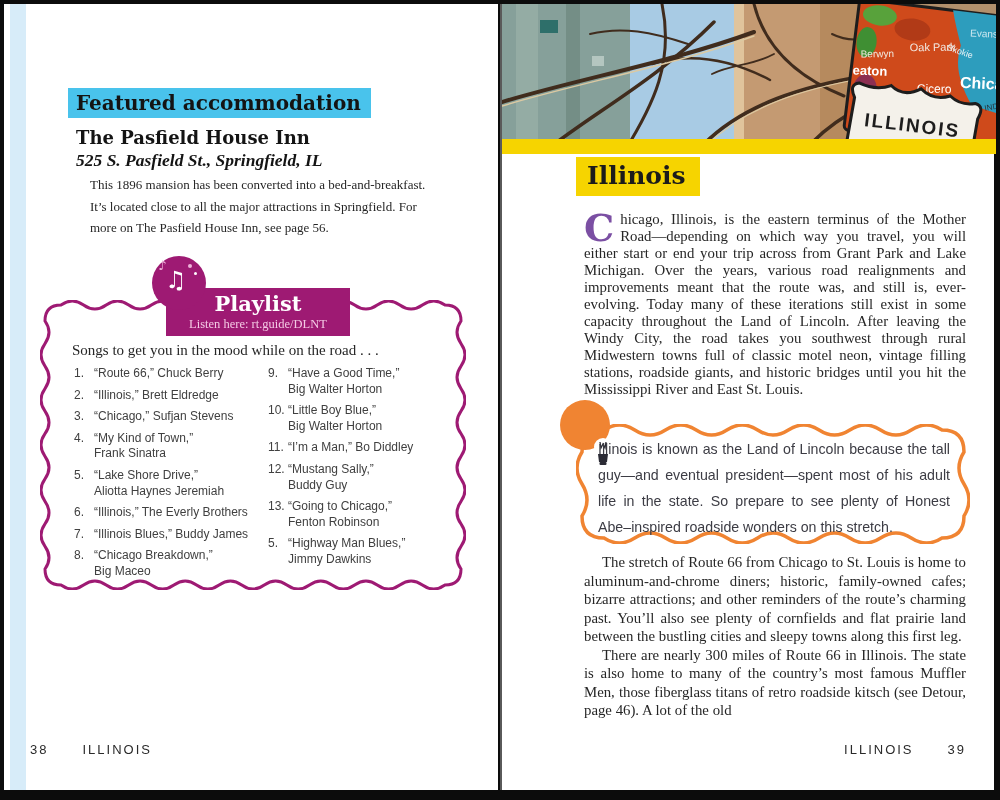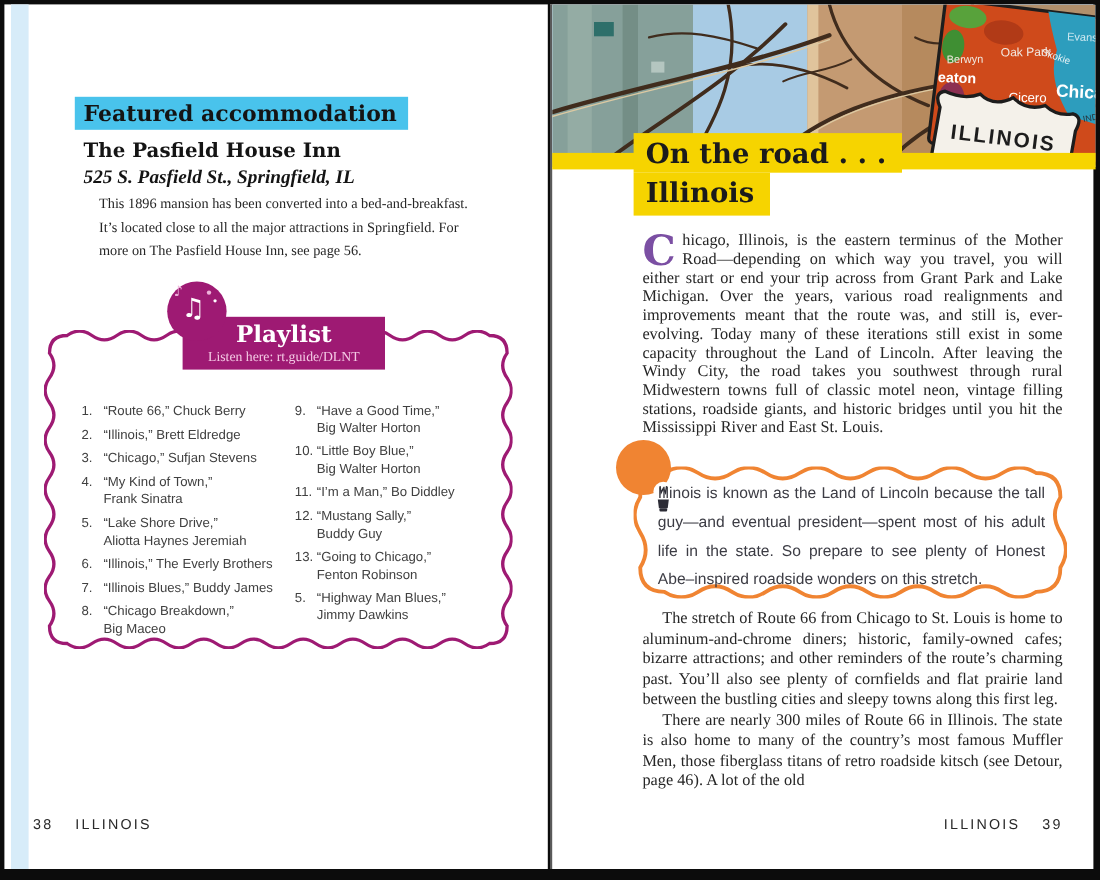--- a/index.html
+++ b/index.html
@@ -40,21 +40,21 @@
   .pl-sub{font-family:"Liberation Serif",serif;font-size:12.5px;color:#f4c9e4;line-height:14px;}
   .pl-intro{position:absolute;left:32px;top:86px;width:380px;font-size:15px;color:var(--ink);}
   .pl-cols{position:absolute;left:34px;top:110px;display:flex;gap:8px;}
   .pl-col{font-family:"Liberation Sans",sans-serif;font-size:12px;color:#404040;}
   .pl-col.c0{width:186px;}
   .pl-col.c1{width:200px;}
   .song{display:grid;grid-template-columns:20px 1fr;margin-bottom:6px;line-height:15.6px;}
   .song .song-num{}
   .song .song-text{}
 
-  .footer{position:absolute;top:738px;display:flex;gap:20px;font-family:"Liberation Sans",sans-serif;
+  .footer{position:absolute;top:738px;display:flex;gap:34px;font-family:"Liberation Sans",sans-serif;
     font-size:13px;letter-spacing:2px;color:#2a2a2a;}
   #footer-left{left:26px;}
   #footer-right{right:28px;}
 
   
   .photo{position:absolute;left:0;top:0;width:494px;height:148px;overflow:hidden;}
   .yellow-strip{position:absolute;left:0;top:135px;width:494px;height:15px;background:var(--yellow);}
   .title-block{position:absolute;background:var(--yellow);font-family:"DejaVu Serif",serif;
     font-weight:bold;color:#1b1b1b;white-space:nowrap;}
   #title1{left:74px;top:117px;height:36px;font-size:25px;line-height:38px;padding:0 14px 0 11px;}
@@ -94,20 +94,21 @@
     <div class="pl-header">
       <div class="pl-title">Playlist</div>
       <div class="pl-sub">Listen here: rt.guide/DLNT</div>
     </div>
     <div class="pl-circle">
       <span class="note-a">♫</span>
       <span class="note-b">♪</span>
       <span class="note-dot1"></span>
       <span class="note-dot2"></span>
     </div>
+    <div class="pl-intro">Songs to get you in the mood while on the road . . .</div>
     <div class="pl-cols">
       <div class="pl-col c0">
           <div class="song">
             <span class="song-num">1.</span>
             <span class="song-text">“Route 66,” Chuck Berry</span>
           </div>
           <div class="song">
             <span class="song-num">2.</span>
             <span class="song-text">“Illinois,” Brett Eldredge</span>
           </div>
@@ -224,21 +225,20 @@
         </g>
         <g transform="translate(28,76) rotate(3)">
           <path d="M8,22 Q0,10 10,7 Q28,12 42,4 Q56,14 72,2 Q86,12 102,4 Q114,12 128,7 Q138,8 133,22 L133,70 L8,70 Z" fill="#f4f1ea" stroke="#1d1d1d" stroke-width="3"></path>
           <text x="70" y="46" font-size="19" font-weight="bold" font-family="Liberation Sans, sans-serif" fill="#1d1d1d" text-anchor="middle" letter-spacing="2" transform="rotate(-3 70 46)">ILLINOIS</text>
         </g>
       </g>
     </svg>
   </div>
 
   <div class="yellow-strip"></div>
-  <div class="title-block" id="title1">On the road . . .</div>
   <div class="title-block" id="title2">Illinois</div>
 
   <p class="para1"><span class="dropcap">C</span><span>hicago, Illinois, is the eastern terminus of the Mother Road—depending on which way you travel, you will either start or end your trip across from Grant Park and Lake Michigan. Over the years, various road realignments and improvements meant that the route was, and still is, ever-evolving. Today many of these iterations still exist in some capacity throughout the Land of Lincoln. After leaving the Windy City, the road takes you southwest through rural Midwestern towns full of classic motel neon, vintage filling stations, roadside giants, and historic bridges until you hit the Mississippi River and East St. Louis.</span></p>
 
   <div class="tipbox">
     <svg width="394" height="120" viewBox="0 0 394 120">
       <path fill="none" stroke="#f08432" stroke-width="3.5" stroke-linecap="round" d="M 28 6 Q 43.36363636363636 -4 58.72727272727273 6 Q 74.0909090909091 16 89.45454545454545 6 Q 104.81818181818181 -4 120.18181818181819 6 Q 135.54545454545456 16 150.9090909090909 6 Q 166.27272727272728 -4 181.63636363636363 6 Q 197 16 212.36363636363637 6 Q 227.72727272727272 -4 243.0909090909091 6 Q 258.45454545454544 16 273.8181818181818 6 Q 289.1818181818182 -4 304.54545454545456 6 Q 319.9090909090909 16 335.27272727272725 6 Q 350.6363636363636 -4 366 6 Q 388 6 388 28 Q 378 44 388 60 Q 398 76 388 92 Q 388 114 366 114 Q 350.6363636363636 124 335.27272727272725 114 Q 319.9090909090909 104 304.54545454545456 114 Q 289.1818181818182 124 273.8181818181818 114 Q 258.45454545454544 104 243.0909090909091 114 Q 227.72727272727272 124 212.36363636363637 114 Q 197 104 181.63636363636363 114 Q 166.27272727272728 124 150.9090909090909 114 Q 135.54545454545456 104 120.18181818181819 114 Q 104.81818181818181 124 89.45454545454544 114 Q 74.09090909090912 104 58.72727272727275 114 Q 43.363636363636374 124 28 114 Q 6 114 6 92 Q 16 76 6 60 Q -4 44 6 28 Q 6 6 28 6 Z"></path>
     </svg>
     <div class="tip-icon">
       <svg width="50" height="50" viewBox="0 0 50 50">

